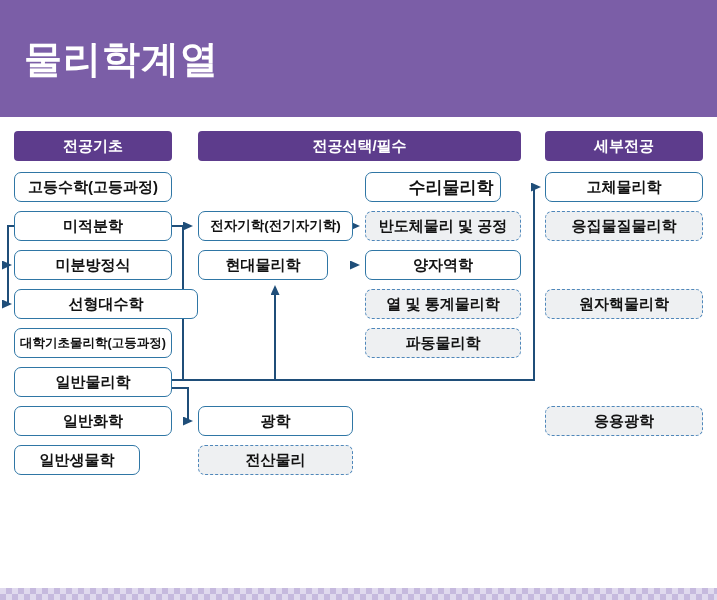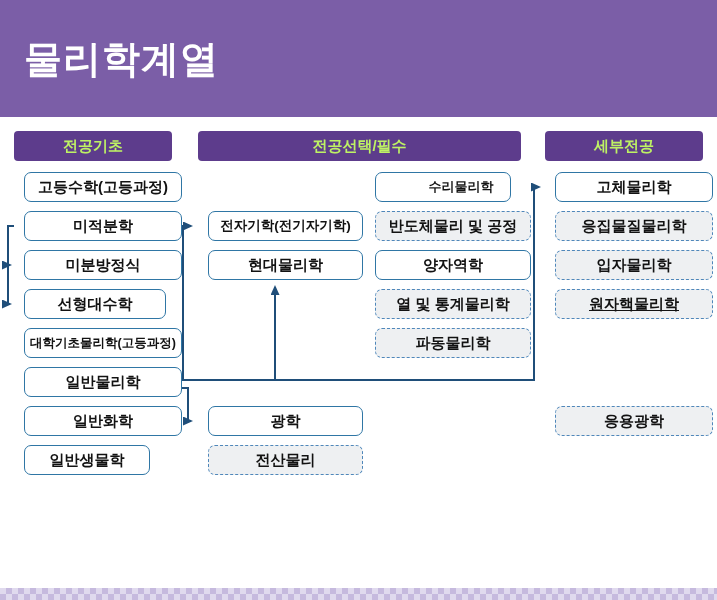--- a/index.html
+++ b/index.html
@@ -11,27 +11,27 @@
   #banner{
     position:absolute;left:0;top:0;width:717px;height:117px;
     background:var(--banner,#7b5ea7);color:#fff;box-sizing:border-box;
     padding:26px 0 0 24px;
   }
   #banner .subtitle{font-size:17px;font-weight:400;opacity:.95;letter-spacing:.5px;}
   #banner .title{font-size:38px;font-weight:bold;letter-spacing:1px;margin-top:8px;}
   #diagram{position:absolute;left:0;top:0;width:717px;height:600px;}
   .col-header{
     position:absolute;height:30px;background:var(--colhead,#5d3c8c);
-    color:#bef264;font-size:15px;font-weight:bold;border-radius:4px;
+    color:#ffffff;font-size:15px;font-weight:bold;border-radius:4px;
     display:flex;align-items:center;justify-content:center;box-sizing:border-box;
   }
   .box{
     position:absolute;height:30px;box-sizing:border-box;border-radius:7px;
     display:flex;align-items:center;justify-content:center;
-    font-weight:bold;color:#121212;text-align:center;white-space:nowrap;margin-left:10px;
+    font-weight:bold;color:#121212;text-align:center;white-space:nowrap;
   }
   .box.solid{background:#ffffff;border:1.6px solid var(--boxborder,#2f76a5);}
   .box.dashed{background:var(--dashfill,#eef0f2);border:1.6px dashed var(--dashborder,#4f87ba);}
   #connectors{position:absolute;left:0;top:0;pointer-events:none;}
   .cline{stroke:var(--line,#1f4e79);stroke-width:2;fill:none;}
   #footer-pattern{
     position:absolute;left:0;top:588px;width:717px;height:12px;
     background:repeating-conic-gradient(var(--check1,#c6bade) 0% 25%, var(--check2,#e0daee) 0% 50%);
     background-size:12px 12px;
   }
@@ -59,34 +59,33 @@
     <path class="cline" d="M172,388 H188 V421 H191" marker-end="url(#arrow)"></path>
     <path class="cline" d="M353,226 H358" marker-end="url(#arrow)"></path>
     <path class="cline" d="M353,265 H358" marker-end="url(#arrow)"></path>
   </svg>
 <div class="col-header" style="left: 14px; top: 131px; width: 158px;">전공기초</div>
     <div class="col-header" style="left: 198px; top: 131px; width: 323px;">전공선택/필수</div>
     <div class="col-header" style="left: 545px; top: 131px; width: 158px;">세부전공</div>
     <div class="box solid" style="left: 14px; top: 172px; width: 158px; font-size: 15px;">고등수학(고등과정)</div>
     <div class="box solid" style="left: 14px; top: 211px; width: 158px; font-size: 15px;">미적분학</div>
     <div class="box solid" style="left: 14px; top: 250px; width: 158px; font-size: 15px; text-align: right;">미분방정식</div>
-    <div class="box solid" style="left: 14px; top: 289px; width: 142px; font-size: 15px;">선형대수학</div>
+    <div class="box solid" style="left: 14px; top: 289px; width: 184px; font-size: 15px;">선형대수학</div>
     <div class="box solid" style="left: 14px; top: 328px; width: 158px; font-size: 12.5px;">대학기초물리학(고등과정)</div>
     <div class="box solid" style="left: 14px; top: 406px; width: 158px; font-size: 15px;">일반화학</div>
     <div class="box solid" style="left: 14px; top: 367px; width: 158px; font-size: 15px;">일반물리학</div>
     <div class="box solid" style="left: 14px; top: 445px; width: 126px; font-size: 15px;">일반생물학</div>
     <div class="box solid" style="left: 198px; top: 211px; width: 155px; font-size: 13.5px;">전자기학(전기자기학)</div>
-    <div class="box solid" style="left: 198px; top: 250px; width: 155px; font-size: 15px;">현대물리학</div>
+    <div class="box solid" style="left: 198px; top: 250px; width: 130px; font-size: 15px;">현대물리학</div>
     <div class="box solid" style="left: 198px; top: 406px; width: 155px; font-size: 15px;">광학</div>
     <div class="box dashed" style="left: 198px; top: 445px; width: 155px; font-size: 15px;">전산물리</div>
-    <div class="box solid" style="left: 365px; top: 172px; width: 136px; font-size: 13px; padding-left: 36px;">수리물리학</div>
+    <div class="box solid" style="left: 365px; top: 172px; width: 136px; font-size: 17px; padding-left: 36px;">수리물리학</div>
     <div class="box dashed" style="left: 365px; top: 211px; width: 156px; font-size: 15px;">반도체물리 및 공정</div>
     <div class="box solid" style="left: 365px; top: 250px; width: 156px; font-size: 15px;">양자역학</div>
     <div class="box dashed" style="left: 365px; top: 289px; width: 156px; font-size: 15px; text-align: right;">열 및 통계물리학</div>
     <div class="box dashed" style="left: 365px; top: 328px; width: 156px; font-size: 15px;">파동물리학</div>
     <div class="box solid" style="left: 545px; top: 172px; width: 158px; font-size: 15px;">고체물리학</div>
     <div class="box dashed" style="left: 545px; top: 211px; width: 158px; font-size: 15px;">응집물질물리학</div>
-    <div class="box dashed" style="left: 545px; top: 250px; width: 158px; font-size: 15px;">입자물리학</div>
-    <div class="box dashed" style="left: 545px; top: 289px; width: 158px; font-size: 15px; text-decoration: underline;">원자핵물리학</div>
+    <div class="box dashed" style="left: 545px; top: 289px; width: 158px; font-size: 15px;">원자핵물리학</div>
     <div class="box dashed" style="left: 545px; top: 406px; width: 158px; font-size: 15px;">응용광학</div>
   </div>
 
 <div id="footer-pattern"></div>
 
 </body></html>

